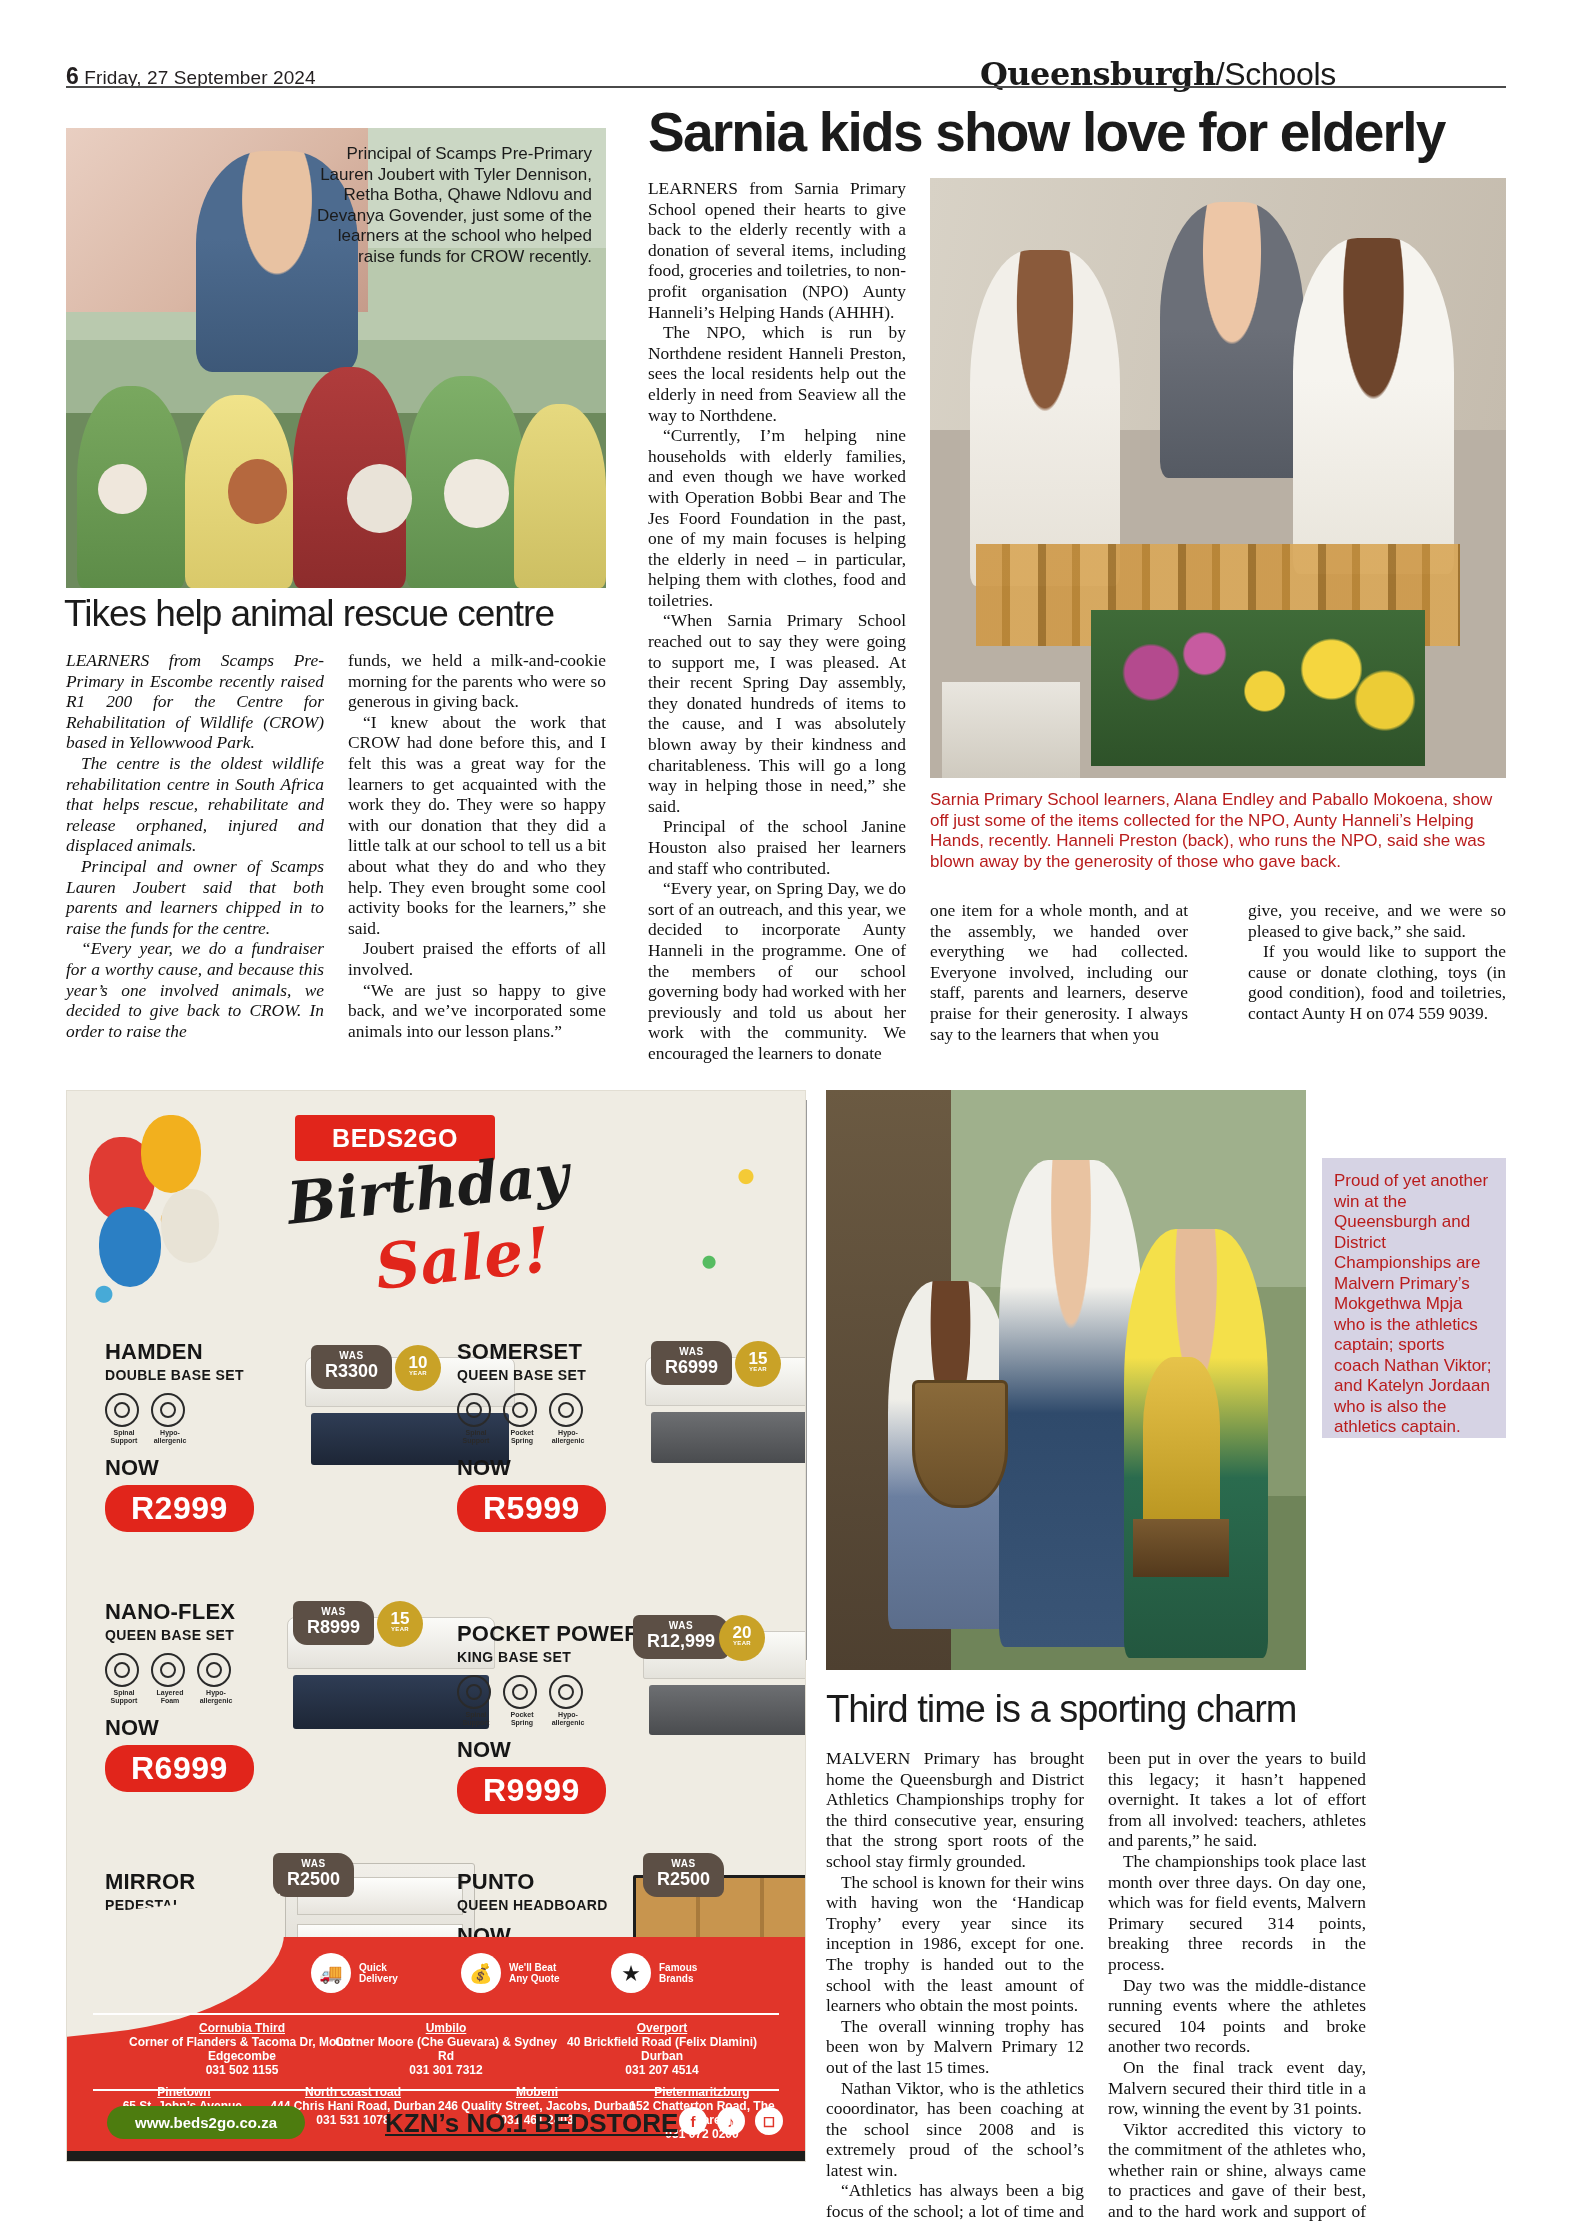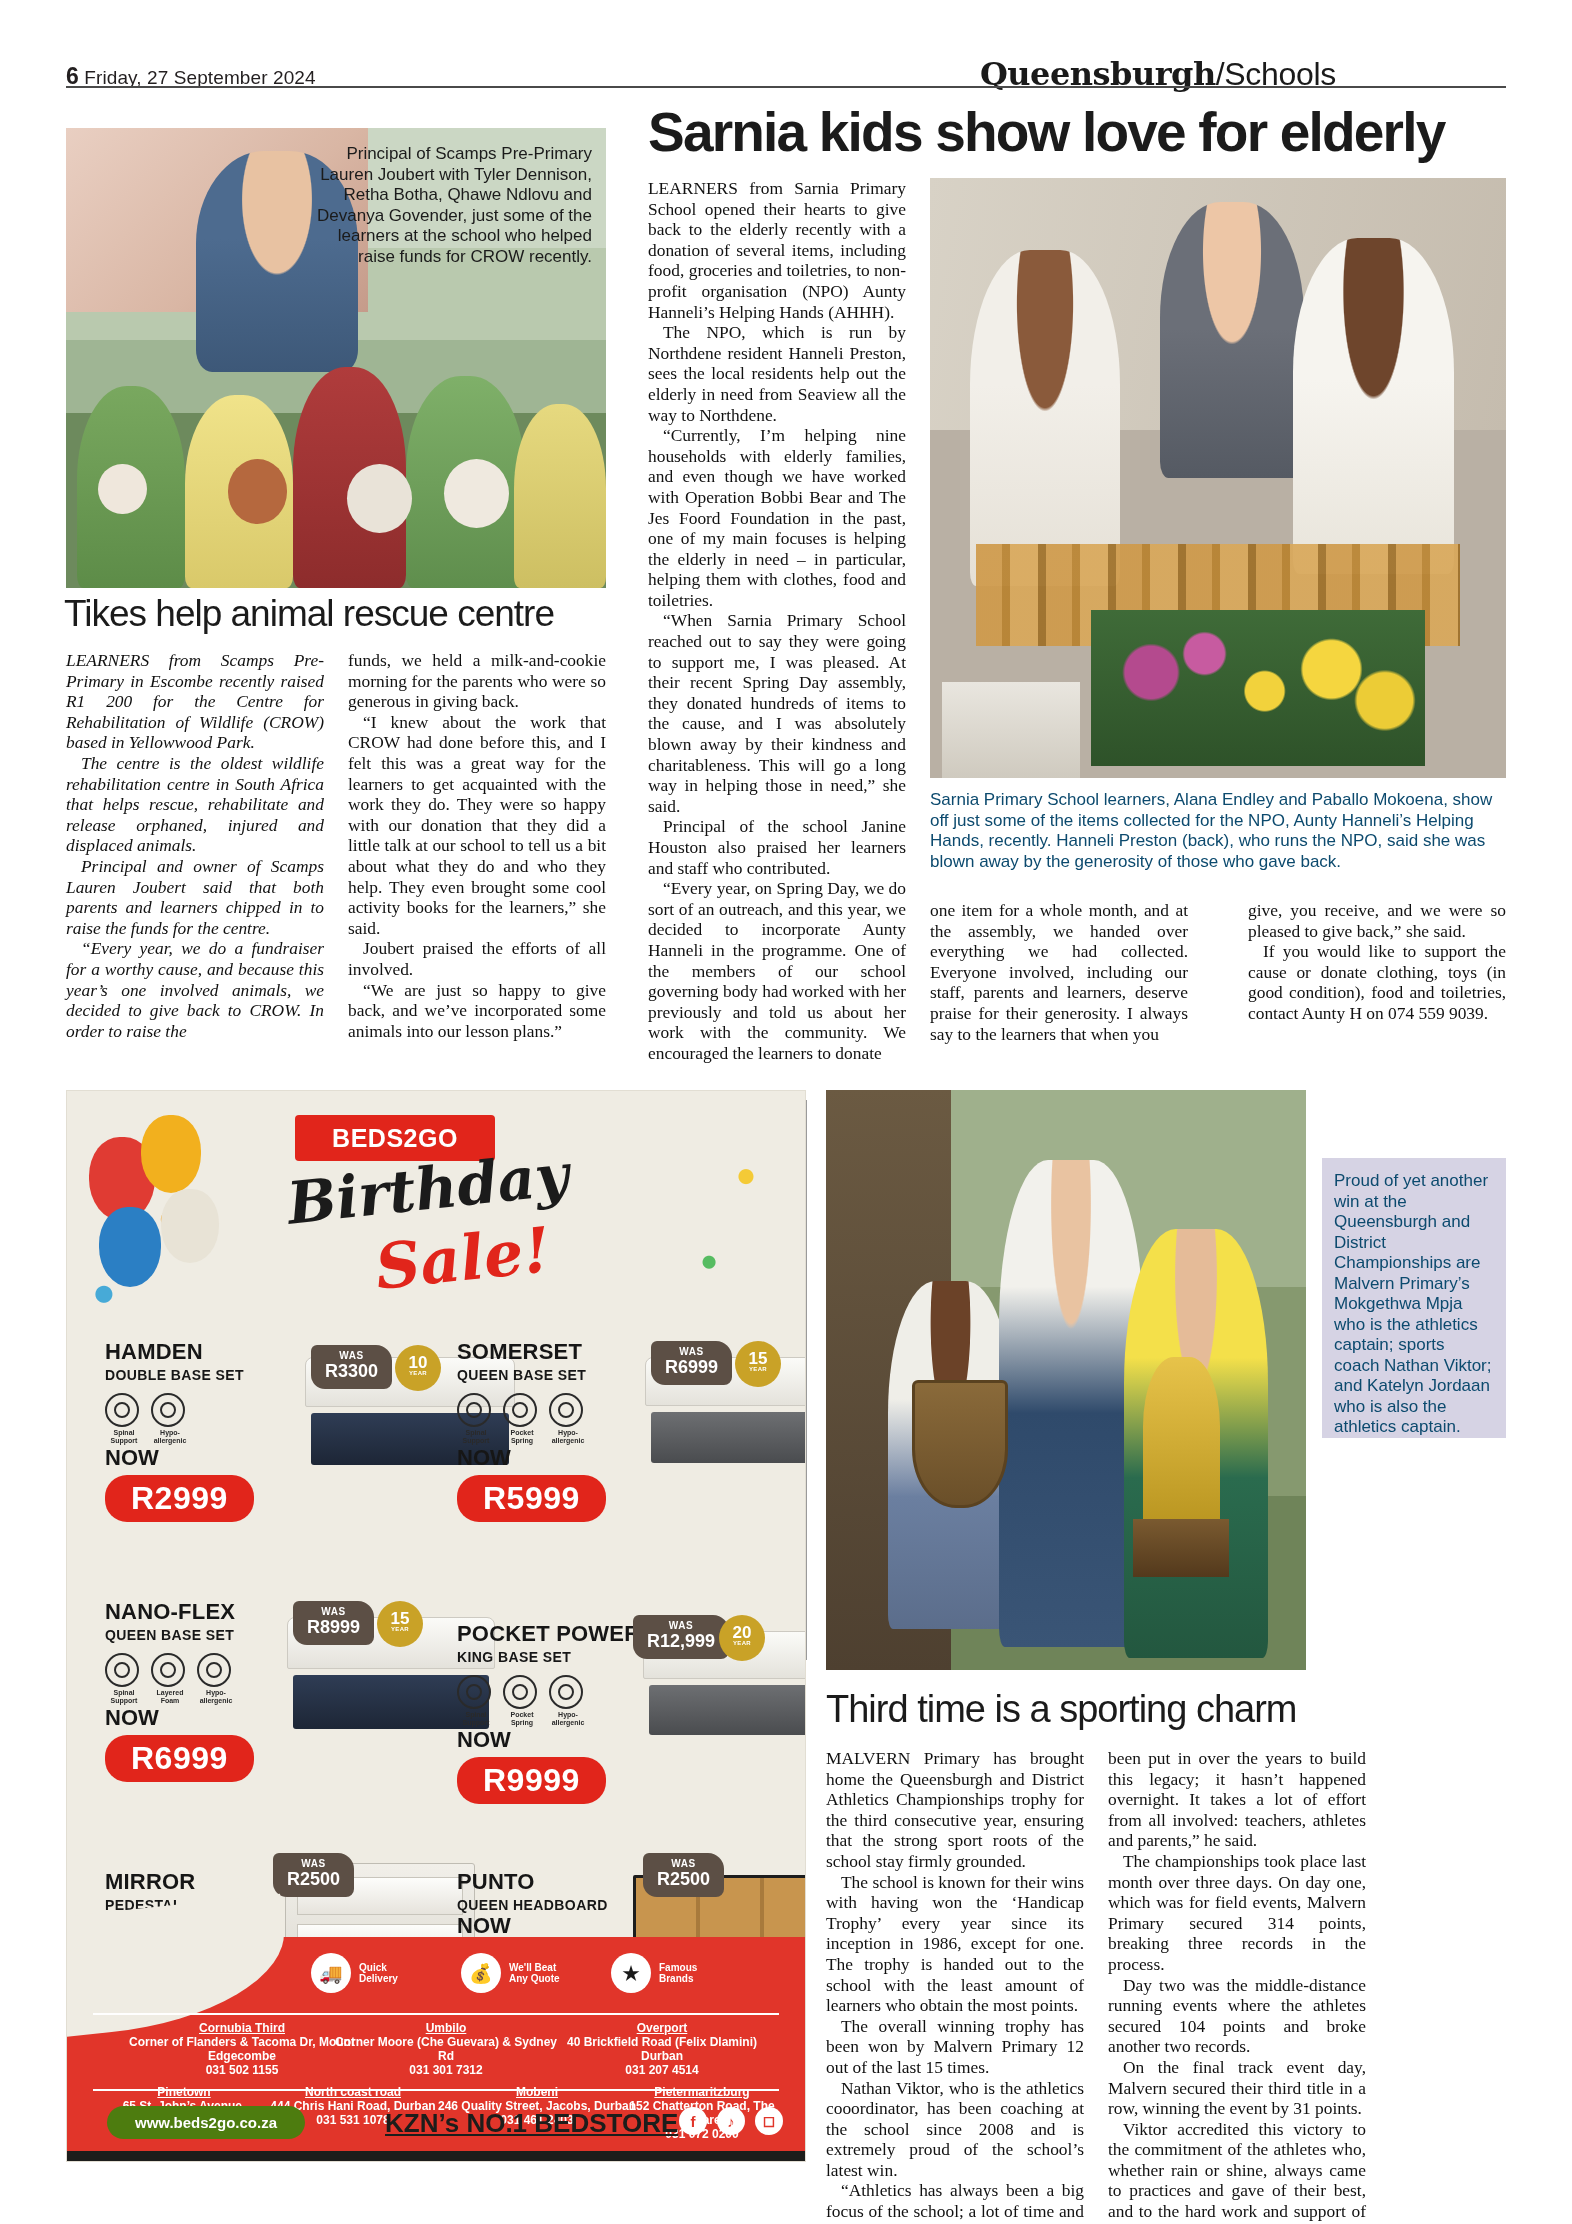--- a/index.html
+++ b/index.html
@@ -45,21 +45,21 @@
   }
   .body-col {
     font-family: "Liberation Serif", serif;
     font-size: 17.4px; line-height: 20.6px; text-align: justify;
     color: #111; hyphens: auto;
   }
   .body-col p { text-indent: 15px; }
   .body-col p.first { text-indent: 0; }
   .cap {
     font-family: "Liberation Sans", sans-serif;
-    font-size: 17px; line-height: 20.5px; color: #0c4a6e;
+    font-size: 17px; line-height: 20.5px; color: #b91c1c;
   }
   .photo { background: #c9c2ba; position: relative; overflow: hidden; }
   .vrule { position: absolute; width: 1px; background: #9a9a9a; }
 
   
   #scamps-photo { left: 66px; top: 128px; width: 540px; height: 460px; position: absolute; }
   #scamps-photo .sky {
     position:absolute; inset:0;
     background:
       radial-gradient(circle at 22% 14%, #f3e2cf 0 16%, transparent 17%),
@@ -217,21 +217,21 @@
   }
   .prod .ico::after{
     content:""; position:absolute; inset:7px; border:2px solid #2a2a2a; border-radius:50%;
   }
   .prod .icolbl{
     font-family:"Liberation Sans", sans-serif; font-size:7px; font-weight:700;
     color:#2a2a2a; text-align:center; width:38px; line-height:8px; margin-top:2px;
   }
   .prod .nowlbl{
     font-family:"Liberation Sans", sans-serif; font-weight:700;
-    font-size:22px; color:#161616; 
+    font-size:22px; color:#161616; margin-top:10px;
   }
   .prod .price{
     margin-top:4px; display:inline-block;
     background:#e1251b; color:#fff; border-radius:22px;
     font-family:"Liberation Sans", sans-serif; font-weight:700;
     font-size:32px; padding:5px 26px; letter-spacing:.5px;
   }
   .wasblob{
     position:absolute; background:#5c4f45; color:#fff;
     border-radius:6px 16px 8px 14px; padding:5px 14px 7px;

